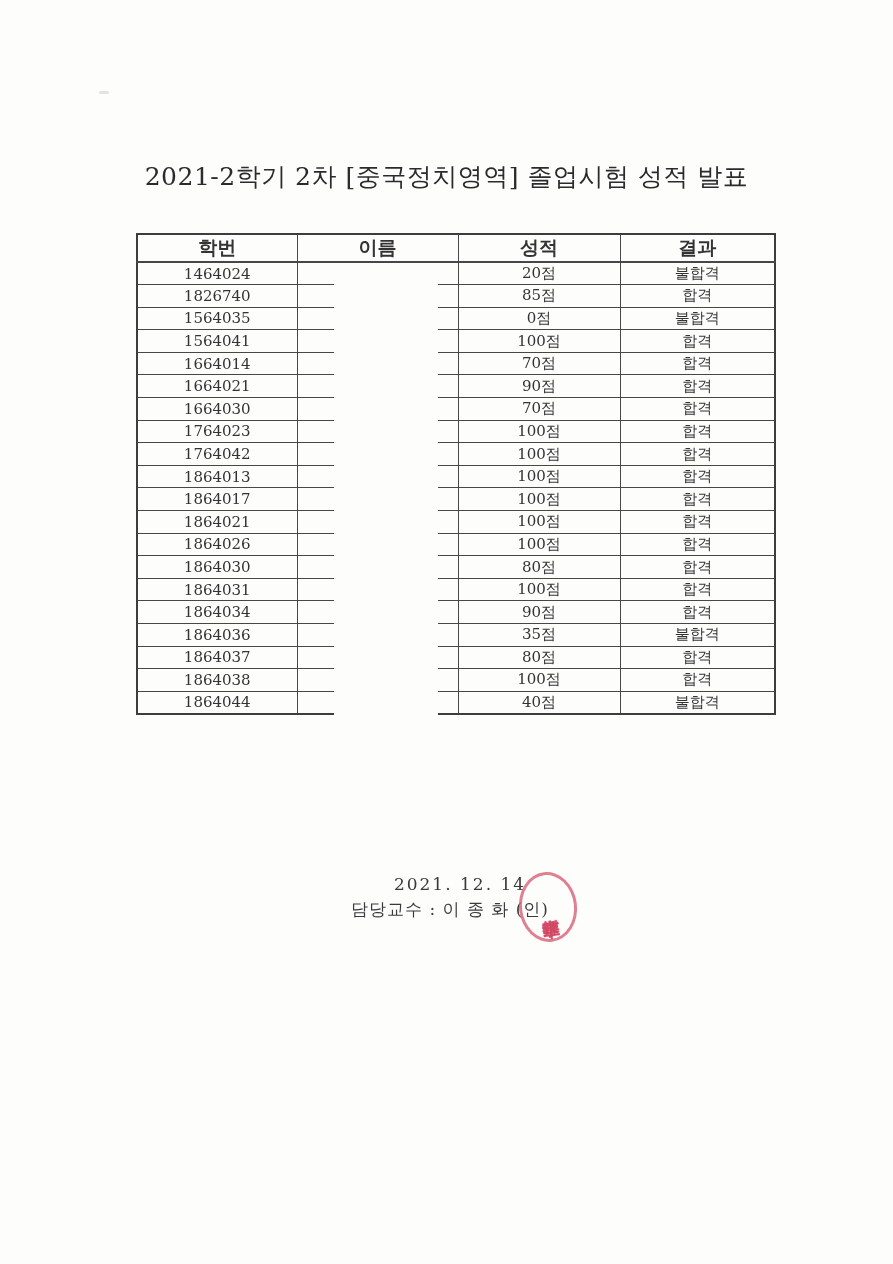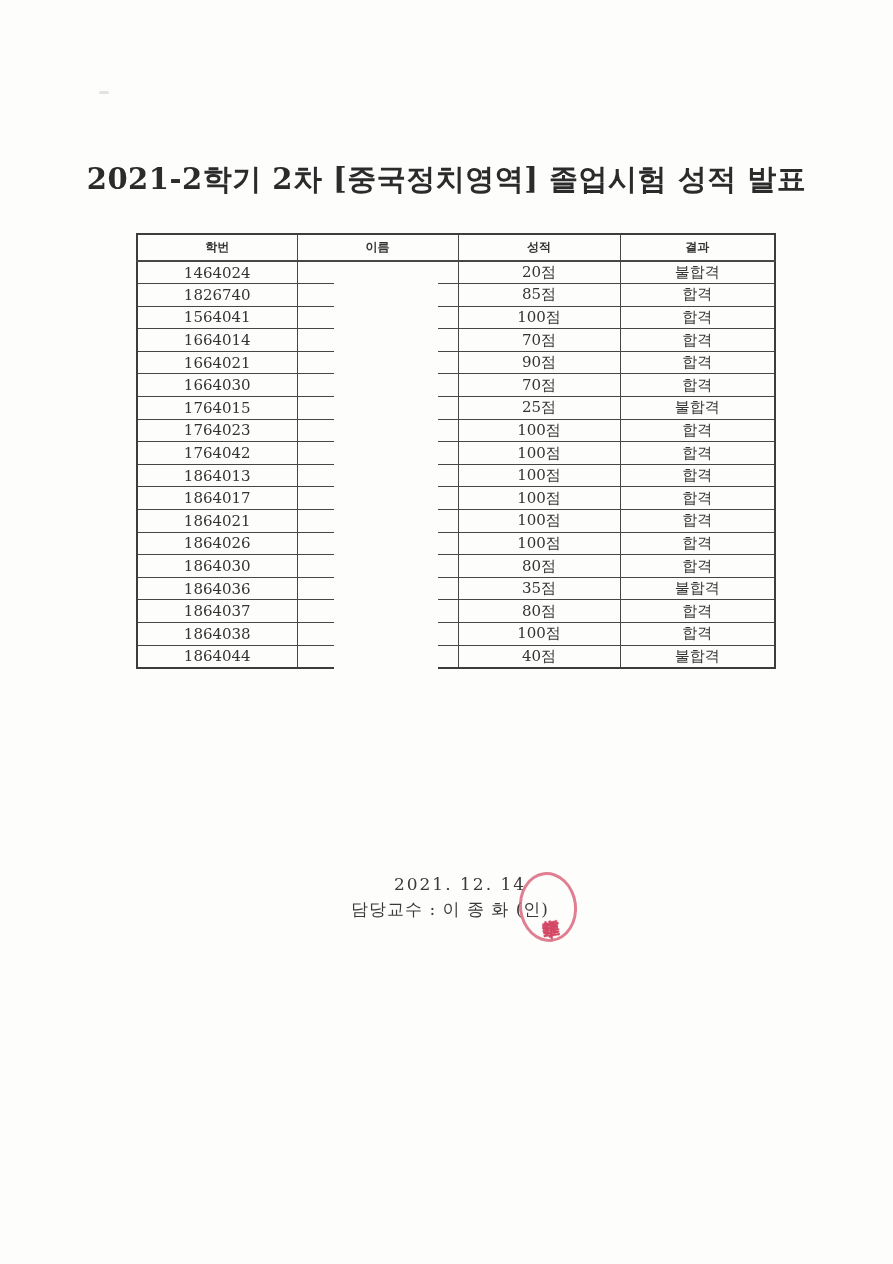--- a/index.html
+++ b/index.html
@@ -13,22 +13,22 @@
     font-family: "DejaVu Serif", "Liberation Serif", serif;
     color: #2e2e2e;
     overflow: hidden;
   }
   .doc-title {
     position: absolute;
     top: 160px;
     left: 0;
     width: 100%;
     text-align: center;
-    font-size: 29px;
-    font-weight: bold;
+    font-size: 25px;
+    font-weight: normal;
     letter-spacing: 0.5px;
     color: #2b2b2b;
     white-space: nowrap;
   }
   table.grade-table {
     position: absolute;
     left: 136px;
     top: 233px;
     width: 638px;
     border-collapse: collapse;
@@ -43,21 +43,21 @@
   .grade-table th, .grade-table td {
     border: 1px solid #474747;
     text-align: center;
     vertical-align: middle;
     padding: 0;
     font-weight: normal;
   }
   .grade-table th {
     height: 27px;
     font-weight: bold;
-    font-size: 12px;
+    font-size: 19px;
     border-bottom-width: 2px;
   }
   .grade-table td { height: 22.6px; }
   .grade-table { border: 2px solid #3d3d3d; }
   
   .redaction {
     position: absolute;
     left: 334px;
     top: 264px;
     width: 104px;
@@ -150,20 +150,26 @@
           <td>20점</td>
           <td>불합격</td>
         </tr>
         <tr>
           <td>1826740</td>
           <td></td>
           <td>85점</td>
           <td>합격</td>
         </tr>
         <tr>
+          <td>1564035</td>
+          <td></td>
+          <td>0점</td>
+          <td>불합격</td>
+        </tr>
+        <tr>
           <td>1564041</td>
           <td></td>
           <td>100점</td>
           <td>합격</td>
         </tr>
         <tr>
           <td>1664014</td>
           <td></td>
           <td>70점</td>
           <td>합격</td>
@@ -174,26 +180,20 @@
           <td>90점</td>
           <td>합격</td>
         </tr>
         <tr>
           <td>1664030</td>
           <td></td>
           <td>70점</td>
           <td>합격</td>
         </tr>
         <tr>
-          <td>1764015</td>
-          <td></td>
-          <td>25점</td>
-          <td>불합격</td>
-        </tr>
-        <tr>
           <td>1764023</td>
           <td></td>
           <td>100점</td>
           <td>합격</td>
         </tr>
         <tr>
           <td>1764042</td>
           <td></td>
           <td>100점</td>
           <td>합격</td>
@@ -219,20 +219,32 @@
         <tr>
           <td>1864026</td>
           <td></td>
           <td>100점</td>
           <td>합격</td>
         </tr>
         <tr>
           <td>1864030</td>
           <td></td>
           <td>80점</td>
+          <td>합격</td>
+        </tr>
+        <tr>
+          <td>1864031</td>
+          <td></td>
+          <td>100점</td>
+          <td>합격</td>
+        </tr>
+        <tr>
+          <td>1864034</td>
+          <td></td>
+          <td>90점</td>
           <td>합격</td>
         </tr>
         <tr>
           <td>1864036</td>
           <td></td>
           <td>35점</td>
           <td>불합격</td>
         </tr>
         <tr>
           <td>1864037</td>

